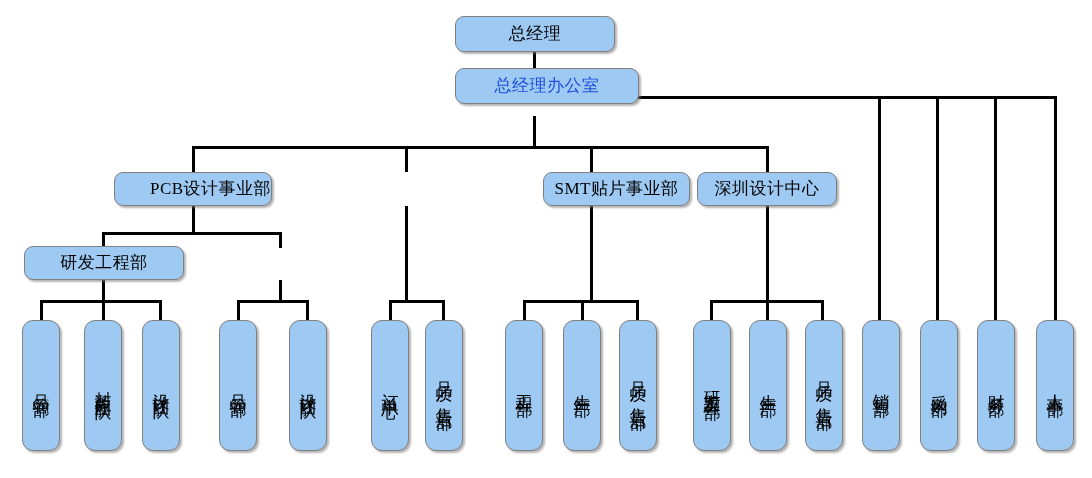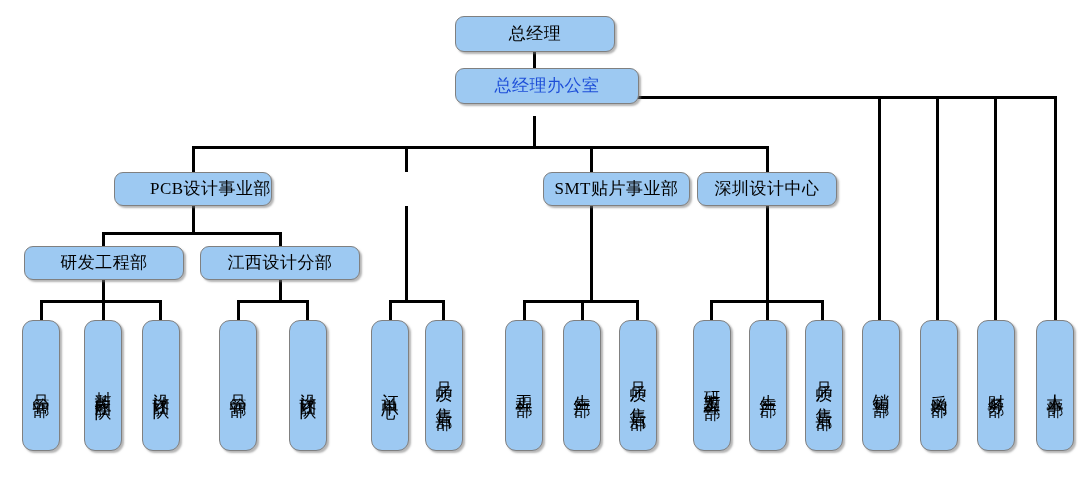--- a/index.html
+++ b/index.html
@@ -114,23 +114,20 @@
     </div>
     <div class="node horiz" style="left: 518px; top: 172px; width: 147px; height: 34px; background: rgb(157, 201, 242); border-color: rgb(128, 128, 128); color: rgb(0, 0, 0); margin-left: 25px;">
       <span class="label">SMT贴片事业部</span>
     </div>
     <div class="node horiz" style="left: 697px; top: 172px; width: 140px; height: 34px; background: rgb(157, 201, 242); border-color: rgb(128, 128, 128); color: rgb(0, 0, 0);">
       <span class="label">深圳设计中心</span>
     </div>
     <div class="node horiz" style="left: 24px; top: 246px; width: 160px; height: 34px; background: rgb(157, 201, 242); border-color: rgb(128, 128, 128); color: rgb(0, 0, 0);">
       <span class="label">研发工程部</span>
     </div>
-    <div class="node horiz" style="left: 200px; top: 246px; width: 160px; height: 34px; background: rgb(157, 201, 242); border-color: rgb(128, 128, 128); color: rgb(0, 0, 0);">
-      <span class="label">江西设计分部</span>
-    </div>
     <div class="node vert" style="left: 22px; top: 320px; width: 38px; height: 131px; background: rgb(157, 201, 242); border-color: rgb(128, 128, 128); color: rgb(0, 0, 0);">
       <span class="label">品管部</span>
     </div>
     <div class="node vert" style="left: 84px; top: 320px; width: 38px; height: 131px; background: rgb(157, 201, 242); border-color: rgb(128, 128, 128); color: rgb(0, 0, 0);">
       <span class="label">封装库团队</span>
     </div>
     <div class="node vert" style="left: 142px; top: 320px; width: 38px; height: 131px; background: rgb(157, 201, 242); border-color: rgb(128, 128, 128); color: rgb(0, 0, 0);">
       <span class="label">设计团队</span>
     </div>
     <div class="node vert" style="left: 219px; top: 320px; width: 38px; height: 131px; background: rgb(157, 201, 242); border-color: rgb(128, 128, 128); color: rgb(0, 0, 0);">

